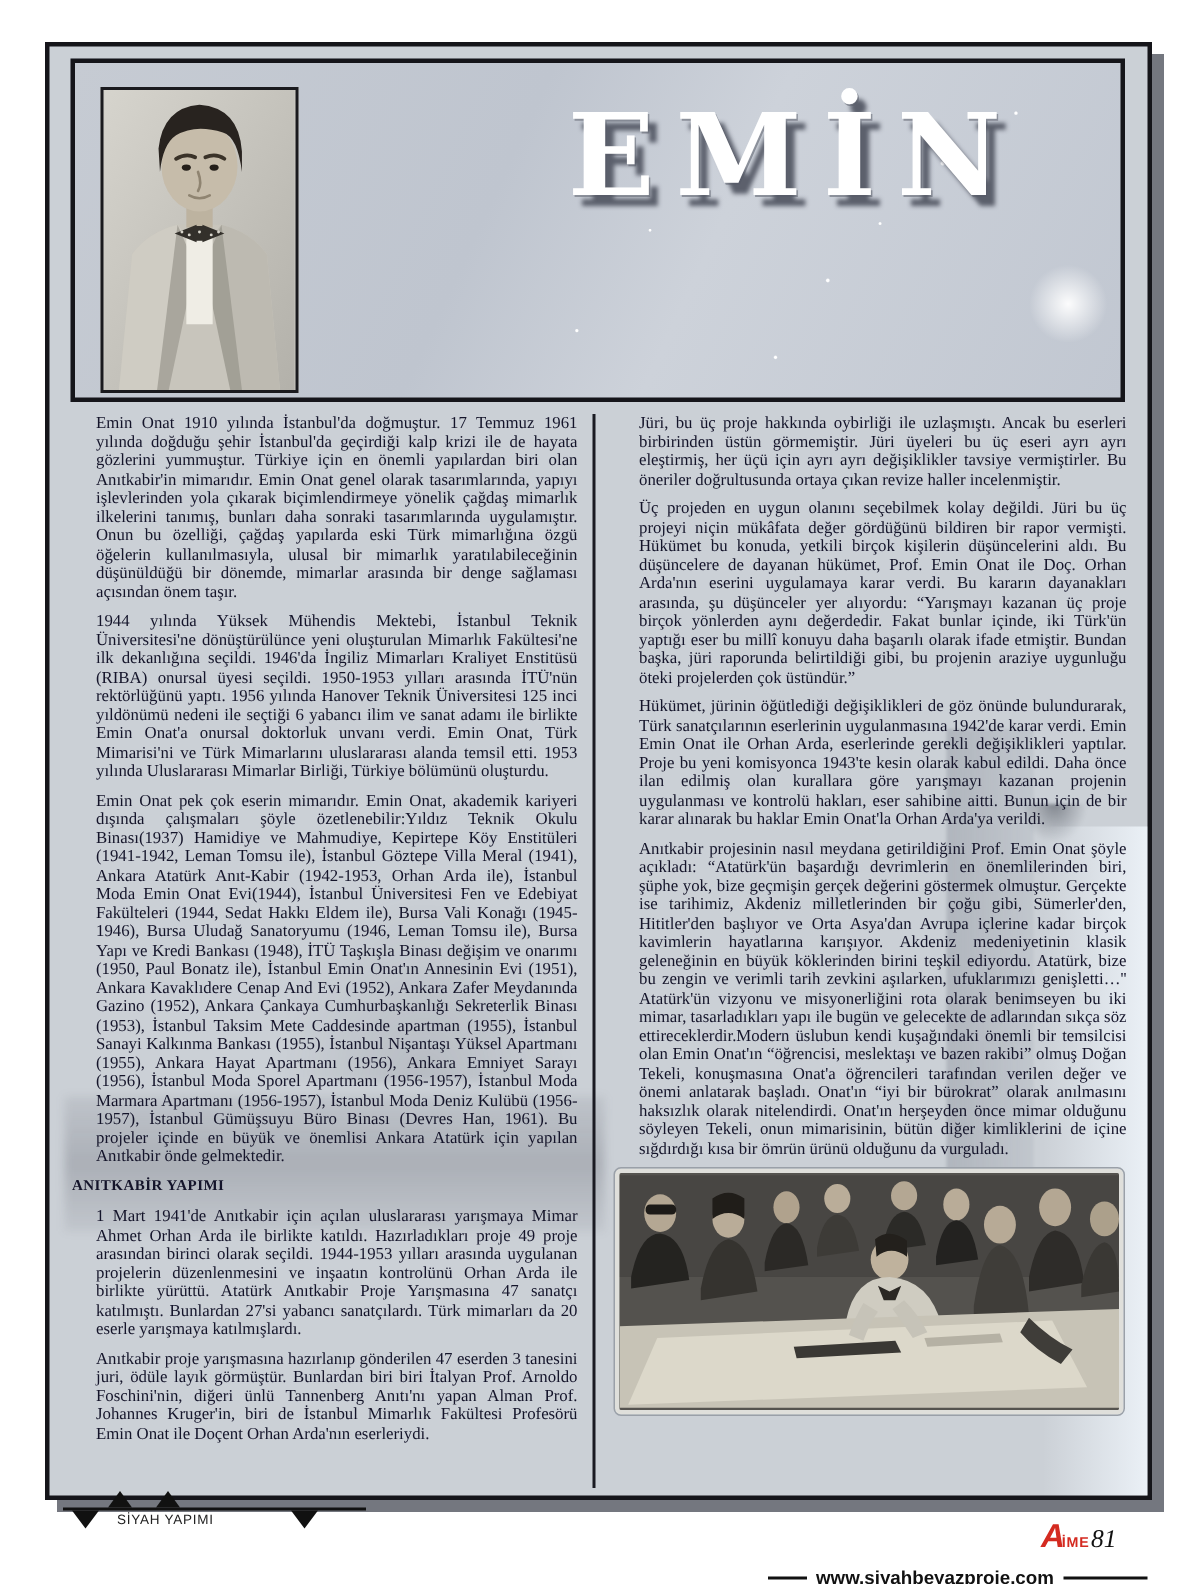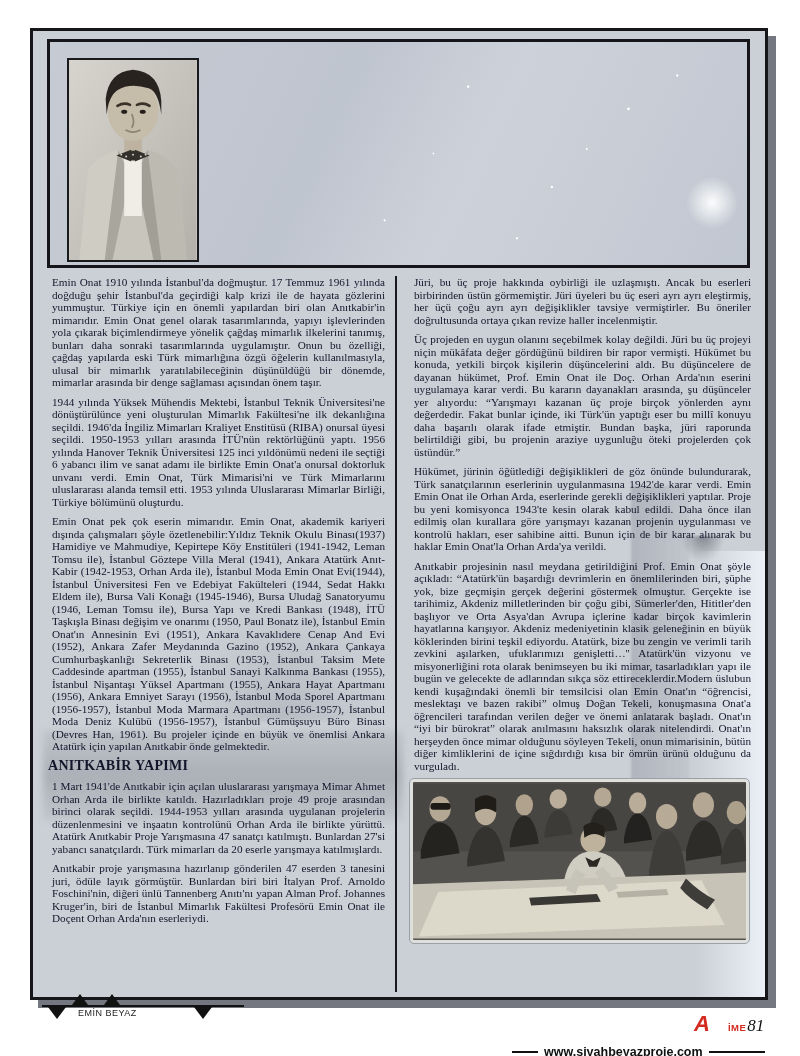--- a/index.html
+++ b/index.html
@@ -56,26 +56,26 @@
     font-family:"DejaVu Serif", serif;font-weight:bold;color:#ffffff;
     font-size:76px;line-height:88px;letter-spacing:14px;
     text-shadow:6px 7px 3px rgba(85,90,102,0.95), 1px 1px 0 #8d929c;
   }
 
   .col{
     position:absolute;top:245px;width:337px;
     font-size:11.2px;line-height:12.5px;text-align:justify;
     color:#14142a;
   }
-  .col p{margin:0 0 7px 4px;}
+  .col p{margin:0 0 7px 16px;}
   .col-left{left:15px;}
   .col-right{left:377px;width:341px;}
   .divider{position:absolute;left:362px;top:245px;width:2px;height:716px;background:#1a1a22;}
   .section-heading{
-    font-weight:bold;font-size:14px;letter-spacing:0.3px;margin:4px 0 8px 0;
+    font-weight:bold;font-size:10px;letter-spacing:0.3px;margin:4px 0 8px 0;
   }
   .quote{}
   .bottom-photo{
     margin-top:5px;width:333px;height:158px;border:3px solid #dfdfdb;
     outline:1px solid #9aa0a8;border-radius:4px;background:#55534f;overflow:hidden;
   }
   .bottom-photo svg{display:block;width:100%;height:100%;}
 
   
   .brand{position:absolute;left:42px;top:995px;width:212px;height:34px;}
@@ -94,21 +94,21 @@
   .website .rule{height:2px;background:#111;flex:0 0 auto;}
   .website .rule.l{width:26px;margin-right:6px;}
   .website .rule.r{width:56px;margin-left:6px;}
   .aime{position:absolute;left:694px;top:1014px;display:flex;align-items:baseline;}
   .logo-a{
     font-family:"Liberation Sans", sans-serif;font-weight:bold;font-style:italic;
     font-size:22px;line-height:20px;color:#d42a20;margin-right:-2px;
   }
   .logo-ime{
     font-family:"Liberation Sans", sans-serif;font-weight:bold;font-size:9.5px;
-    color:#d42a20;letter-spacing:0.5px;padding-left:20px;
+    color:#d42a20;letter-spacing:0.5px;
   }
   .logo-number{font-family:"Liberation Serif", serif;font-size:17px;color:#111;margin-left:1px;font-style:italic;}
 </style>
 </head>
 <body>
 
 <div class="frame">
 
   <div class="bg-art">
     <div class="wm-tower"></div>
@@ -148,36 +148,37 @@
         <g fill="#d8d5cc">
           <circle cx="53" cy="97" r="1"></circle>
             <circle cx="58" cy="99" r="1"></circle>
             <circle cx="73" cy="99" r="1"></circle>
           <circle cx="78" cy="97" r="1"></circle>
             <circle cx="65" cy="97" r="1"></circle>
         </g>
       </svg>
     </div>
     <div class="title-block">
+      <div>EMİN</div>
     </div>
   </div>
 
   <div class="divider"></div>
 
   <div class="col col-left">
     <p>Emin Onat 1910 yılında İstanbul'da doğmuştur. 17 Temmuz 1961 yılında doğduğu şehir İstanbul'da geçirdiği kalp krizi ile de hayata gözlerini yummuştur. Türkiye için en önemli yapılardan biri olan Anıtkabir'in mimarıdır. Emin Onat genel olarak tasarımlarında, yapıyı işlevlerinden yola çıkarak biçimlendirmeye yönelik çağdaş mimarlık ilkelerini tanımış, bunları daha sonraki tasarımlarında uygulamıştır. Onun bu özelliği, çağdaş yapılarda eski Türk mimarlığına özgü öğelerin kullanılmasıyla, ulusal bir mimarlık yaratılabileceğinin düşünüldüğü bir dönemde, mimarlar arasında bir denge sağlaması açısından önem taşır.</p>
     <p>1944 yılında Yüksek Mühendis Mektebi, İstanbul Teknik Üniversitesi'ne dönüştürülünce yeni oluşturulan Mimarlık Fakültesi'ne ilk dekanlığına seçildi. 1946'da İngiliz Mimarları Kraliyet Enstitüsü (RIBA) onursal üyesi seçildi. 1950-1953 yılları arasında İTÜ'nün rektörlüğünü yaptı. 1956 yılında Hanover Teknik Üniversitesi 125 inci yıldönümü nedeni ile seçtiği 6 yabancı ilim ve sanat adamı ile birlikte Emin Onat'a onursal doktorluk unvanı verdi. Emin Onat, Türk Mimarisi'ni ve Türk Mimarlarını uluslararası alanda temsil etti. 1953 yılında Uluslararası Mimarlar Birliği, Türkiye bölümünü oluşturdu.</p>
     <p>Emin Onat pek çok eserin mimarıdır. Emin Onat, akademik kariyeri dışında çalışmaları şöyle özetlenebilir:Yıldız Teknik Okulu Binası(1937) Hamidiye ve Mahmudiye, Kepirtepe Köy Enstitüleri (1941-1942, Leman Tomsu ile), İstanbul Göztepe Villa Meral (1941), Ankara Atatürk Anıt-Kabir (1942-1953, Orhan Arda ile), İstanbul Moda Emin Onat Evi(1944), İstanbul Üniversitesi Fen ve Edebiyat Fakülteleri (1944, Sedat Hakkı Eldem ile), Bursa Vali Konağı (1945-1946), Bursa Uludağ Sanatoryumu (1946, Leman Tomsu ile), Bursa Yapı ve Kredi Bankası (1948), İTÜ Taşkışla Binası değişim ve onarımı (1950, Paul Bonatz ile), İstanbul Emin Onat'ın Annesinin Evi (1951), Ankara Kavaklıdere Cenap And Evi (1952), Ankara Zafer Meydanında Gazino (1952), Ankara Çankaya Cumhurbaşkanlığı Sekreterlik Binası (1953), İstanbul Taksim Mete Caddesinde apartman (1955), İstanbul Sanayi Kalkınma Bankası (1955), İstanbul Nişantaşı Yüksel Apartmanı (1955), Ankara Hayat Apartmanı (1956), Ankara Emniyet Sarayı (1956), İstanbul Moda Sporel Apartmanı (1956-1957), İstanbul Moda Marmara Apartmanı (1956-1957), İstanbul Moda Deniz Kulübü (1956-1957), İstanbul Gümüşsuyu Büro Binası (Devres Han, 1961). Bu projeler içinde en büyük ve önemlisi Ankara Atatürk için yapılan Anıtkabir önde gelmektedir.</p>
     <div class="section-heading">ANITKABİR YAPIMI</div>
     <p>1 Mart 1941'de Anıtkabir için açılan uluslararası yarışmaya Mimar Ahmet Orhan Arda ile birlikte katıldı. Hazırladıkları proje 49 proje arasından birinci olarak seçildi. 1944-1953 yılları arasında uygulanan projelerin düzenlenmesini ve inşaatın kontrolünü Orhan Arda ile birlikte yürüttü. Atatürk Anıtkabir Proje Yarışmasına 47 sanatçı katılmıştı. Bunlardan 27'si yabancı sanatçılardı. Türk mimarları da 20 eserle yarışmaya katılmışlardı.</p>
     <p>Anıtkabir proje yarışmasına hazırlanıp gönderilen 47 eserden 3 tanesini juri, ödüle layık görmüştür. Bunlardan biri biri İtalyan Prof. Arnoldo Foschini'nin, diğeri ünlü Tannenberg Anıtı'nı yapan Alman Prof. Johannes Kruger'in, biri de İstanbul Mimarlık Fakültesi Profesörü Emin Onat ile Doçent Orhan Arda'nın eserleriydi.</p>
   </div>
 
   <div class="col col-right">
-    <p>Jüri, bu üç proje hakkında oybirliği ile uzlaşmıştı. Ancak bu eserleri birbirinden üstün görmemiştir. Jüri üyeleri bu üç eseri ayrı ayrı eleştirmiş, her üçü çoğu ayrı ayrı değişiklikler tavsiye vermiştirler. Bu öneriler doğrultusunda ortaya çıkan revize haller incelenmiştir.</p>
+    <p>Jüri, bu üç proje hakkında oybirliği ile uzlaşmıştı. Ancak bu eserleri birbirinden üstün görmemiştir. Jüri üyeleri bu üç eseri ayrı ayrı eleştirmiş, her üçü için ayrı ayrı değişiklikler tavsiye vermiştirler. Bu öneriler doğrultusunda ortaya çıkan revize haller incelenmiştir.</p>
     <p>Üç projeden en uygun olanını seçebilmek kolay değildi. Jüri bu üç projeyi niçin mükâfata değer gördüğünü bildiren bir rapor vermişti. Hükümet bu konuda, yetkili birçok kişilerin düşüncelerini aldı. Bu düşüncelere de dayanan hükümet, Prof. Emin Onat ile Doç. Orhan Arda'nın eserini uygulamaya karar verdi. Bu kararın dayanakları arasında, şu düşünceler yer alıyordu: “Yarışmayı kazanan üç proje birçok yönlerden aynı değerdedir. Fakat bunlar içinde, iki Türk'ün yaptığı eser bu millî konuyu daha başarılı olarak ifade etmiştir. Bundan başka, jüri raporunda belirtildiği gibi, bu projenin araziye uygunluğu öteki projelerden çok üstündür.”</p>
     <p>Hükümet, jürinin öğütlediği değişiklikleri de göz önünde bulundurarak, Türk sanatçılarının eserlerinin uygulanmasına 1942'de karar verdi. Emin Emin Onat ile Orhan Arda, eserlerinde gerekli değişiklikleri yaptılar. Proje bu yeni komisyonca 1943'te kesin olarak kabul edildi. Daha önce ilan edilmiş olan kurallara göre yarışmayı kazanan projenin uygulanması ve kontrolü hakları, eser sahibine aitti. Bunun için de bir karar alınarak bu haklar Emin Onat'la Orhan Arda'ya verildi.</p>
     <p><span>Anıtkabir projesinin nasıl meydana getirildiğini Prof. Emin Onat şöyle açıkladı: </span><span class="quote">“Atatürk'ün başardığı devrimlerin en önemlilerinden biri, şüphe yok, bize geçmişin gerçek değerini göstermek olmuştur. Gerçekte ise tarihimiz, Akdeniz milletlerinden bir çoğu gibi, Sümerler'den, Hititler'den başlıyor ve Orta Asya'dan Avrupa içlerine kadar birçok kavimlerin hayatlarına karışıyor. Akdeniz medeniyetinin klasik geleneğinin en büyük köklerinden birini teşkil ediyordu. Atatürk, bize bu zengin ve verimli tarih zevkini aşılarken, ufuklarımızı genişletti…''</span><span> Atatürk'ün vizyonu ve misyonerliğini rota olarak benimseyen bu iki mimar, tasarladıkları yapı ile bugün ve gelecekte de adlarından sıkça söz ettireceklerdir.Modern üslubun kendi kuşağındaki önemli bir temsilcisi olan Emin Onat'ın “öğrencisi, meslektaşı ve bazen rakibi” olmuş Doğan Tekeli, konuşmasına Onat'a öğrencileri tarafından verilen değer ve önemi anlatarak başladı. Onat'ın “iyi bir bürokrat” olarak anılmasını haksızlık olarak nitelendirdi. Onat'ın herşeyden önce mimar olduğunu söyleyen Tekeli, onun mimarisinin, bütün diğer kimliklerini de içine sığdırdığı kısa bir ömrün ürünü olduğunu da vurguladı.</span></p>
 
     <div class="bottom-photo">
       <svg viewBox="0 0 344 160">
         <rect width="344" height="160" fill="#54524e"></rect>
         <rect width="344" height="70" fill="#484643"></rect>
 
         <g>
@@ -223,21 +224,21 @@
   </div>
 
 </div>
 
 <div class="brand">
   <div class="brand-line"></div>
   <div class="tri tri-up" style="left:30px"></div>
   <div class="tri tri-up" style="left:62px"></div>
   <div class="tri tri-down" style="left:6px"></div>
   <div class="tri tri-down" style="left:152px"></div>
-  <div class="brand-label">EMİN BEYAZ</div>
+  <div class="brand-label">SİYAH YAPIMI</div>
 </div>
 
 <div class="website">
   <span class="rule l"></span>
   <span>www.siyahbeyazproje.com</span>
   <span class="rule r"></span>
 </div>
 
 <div class="aime">
   <span class="logo-a">A</span>

